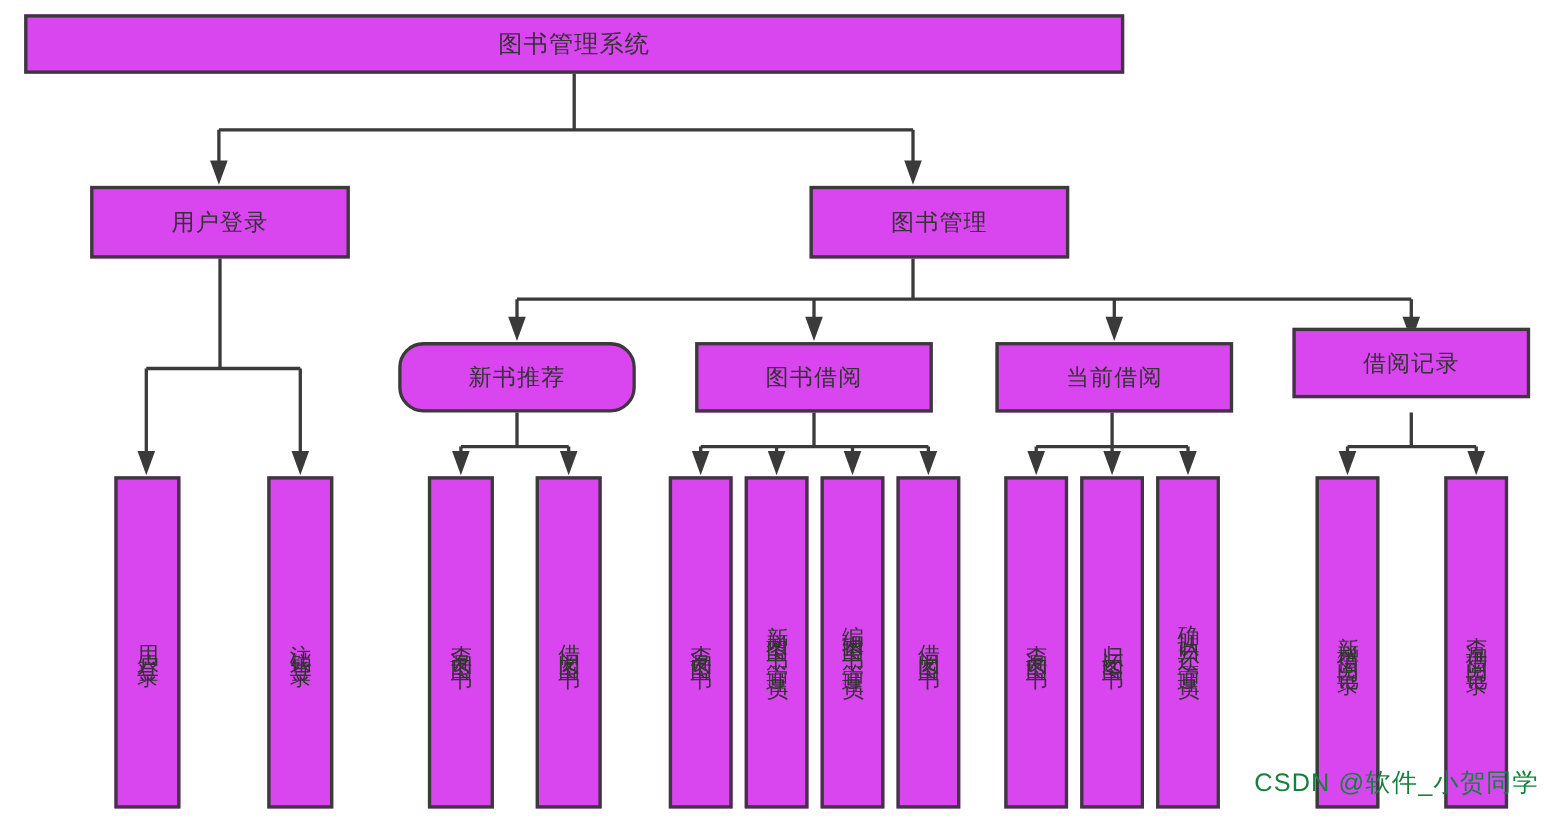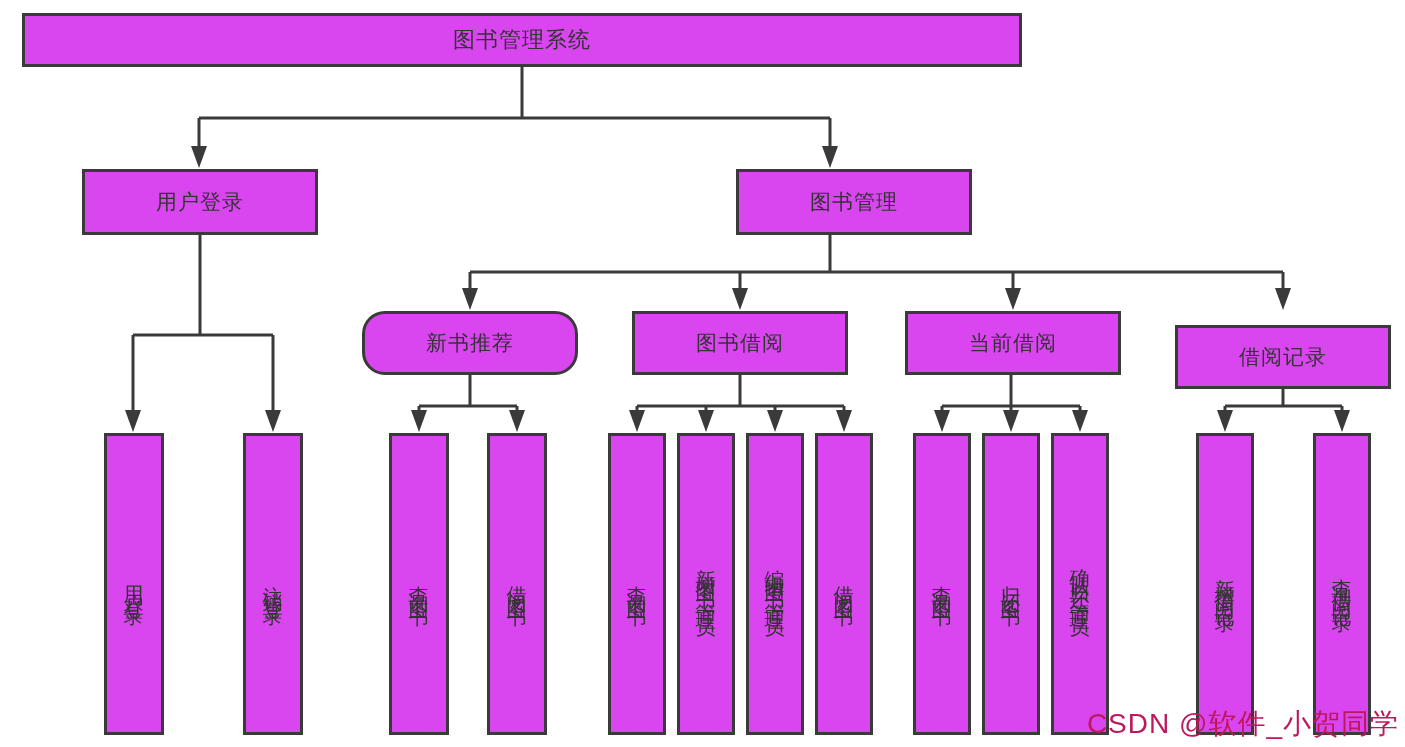--- a/index.html
+++ b/index.html
@@ -28,23 +28,23 @@
   }
   .leaf .vtext{
     writing-mode:vertical-rl;
     text-orientation:mixed;
     letter-spacing:7px;
     line-height:1;
     white-space:nowrap;
   }
   .watermark{
     position:absolute;
-    right:6px;bottom:4px;
-    font-size:28px;
-    color:#be185d;
+    right:6px;bottom:20px;
+    font-size:23px;
+    color:#15803d;
     letter-spacing:1px;
     z-index:3;
   }
 </style>
 </head>
 <body>
 
 <div class="canvas">
 
   <svg class="connectors" width="1405" height="747" viewBox="0 0 1405 747">
@@ -100,21 +100,21 @@
 
   <div class="node node-h" style="left:362px;top:311px;width:216px;height:64px;border-radius:23px;">
     <span>新书推荐</span>
   </div>
   <div class="node node-h" style="left:632px;top:311px;width:216px;height:64px;">
     <span>图书借阅</span>
   </div>
   <div class="node node-h" style="left:905px;top:311px;width:216px;height:64px;text-align:right;">
     <span>当前借阅</span>
   </div>
-  <div class="node node-h" style="left:1175px;top:325px;width:216px;height:64px;">
+  <div class="node node-h" style="left:1175px;top:298px;width:216px;height:64px;">
     <span>借阅记录</span>
   </div>
 
   <div class="node leaf" style="left:104px;width:60px;">
     <span class="vtext">用户登录</span>
   </div>
   <div class="node leaf" style="left:243px;width:60px;">
     <span class="vtext">注销登录</span>
   </div>
   <div class="node leaf" style="left:389px;width:60px;">

